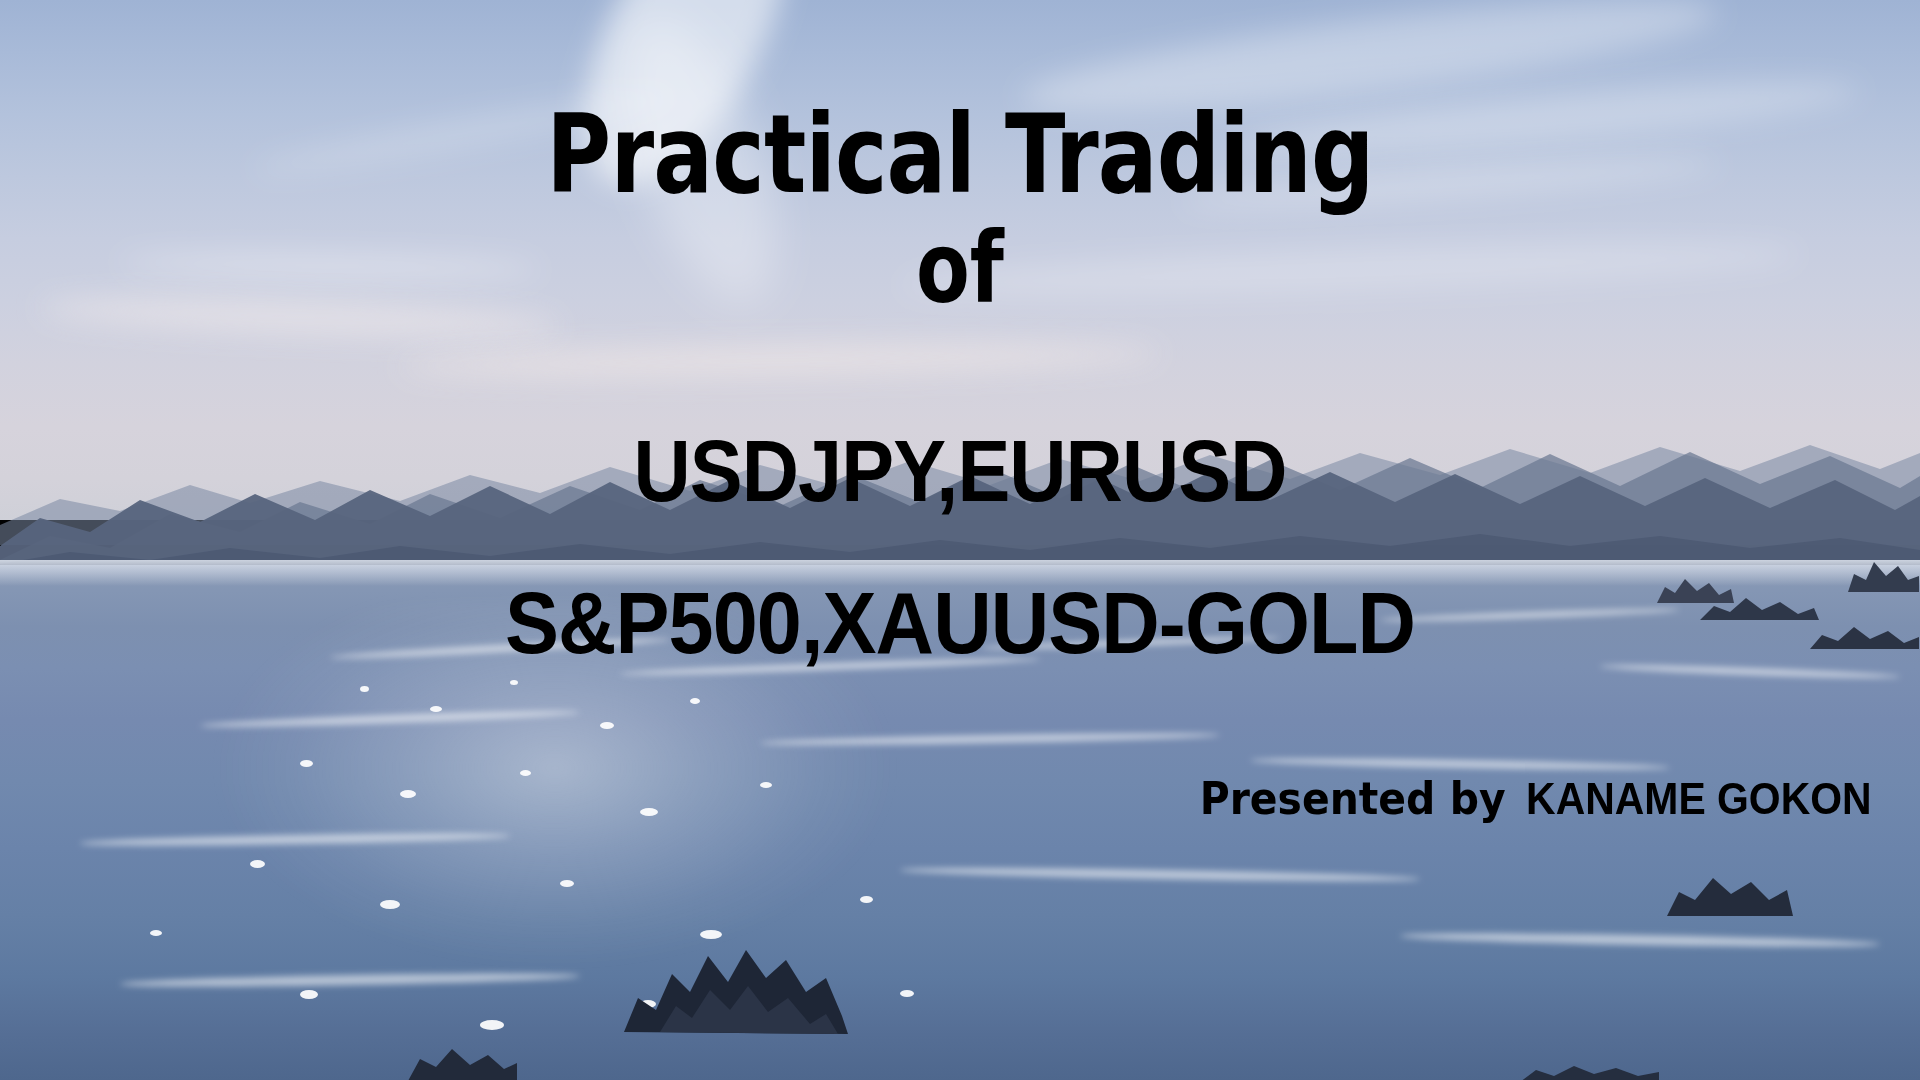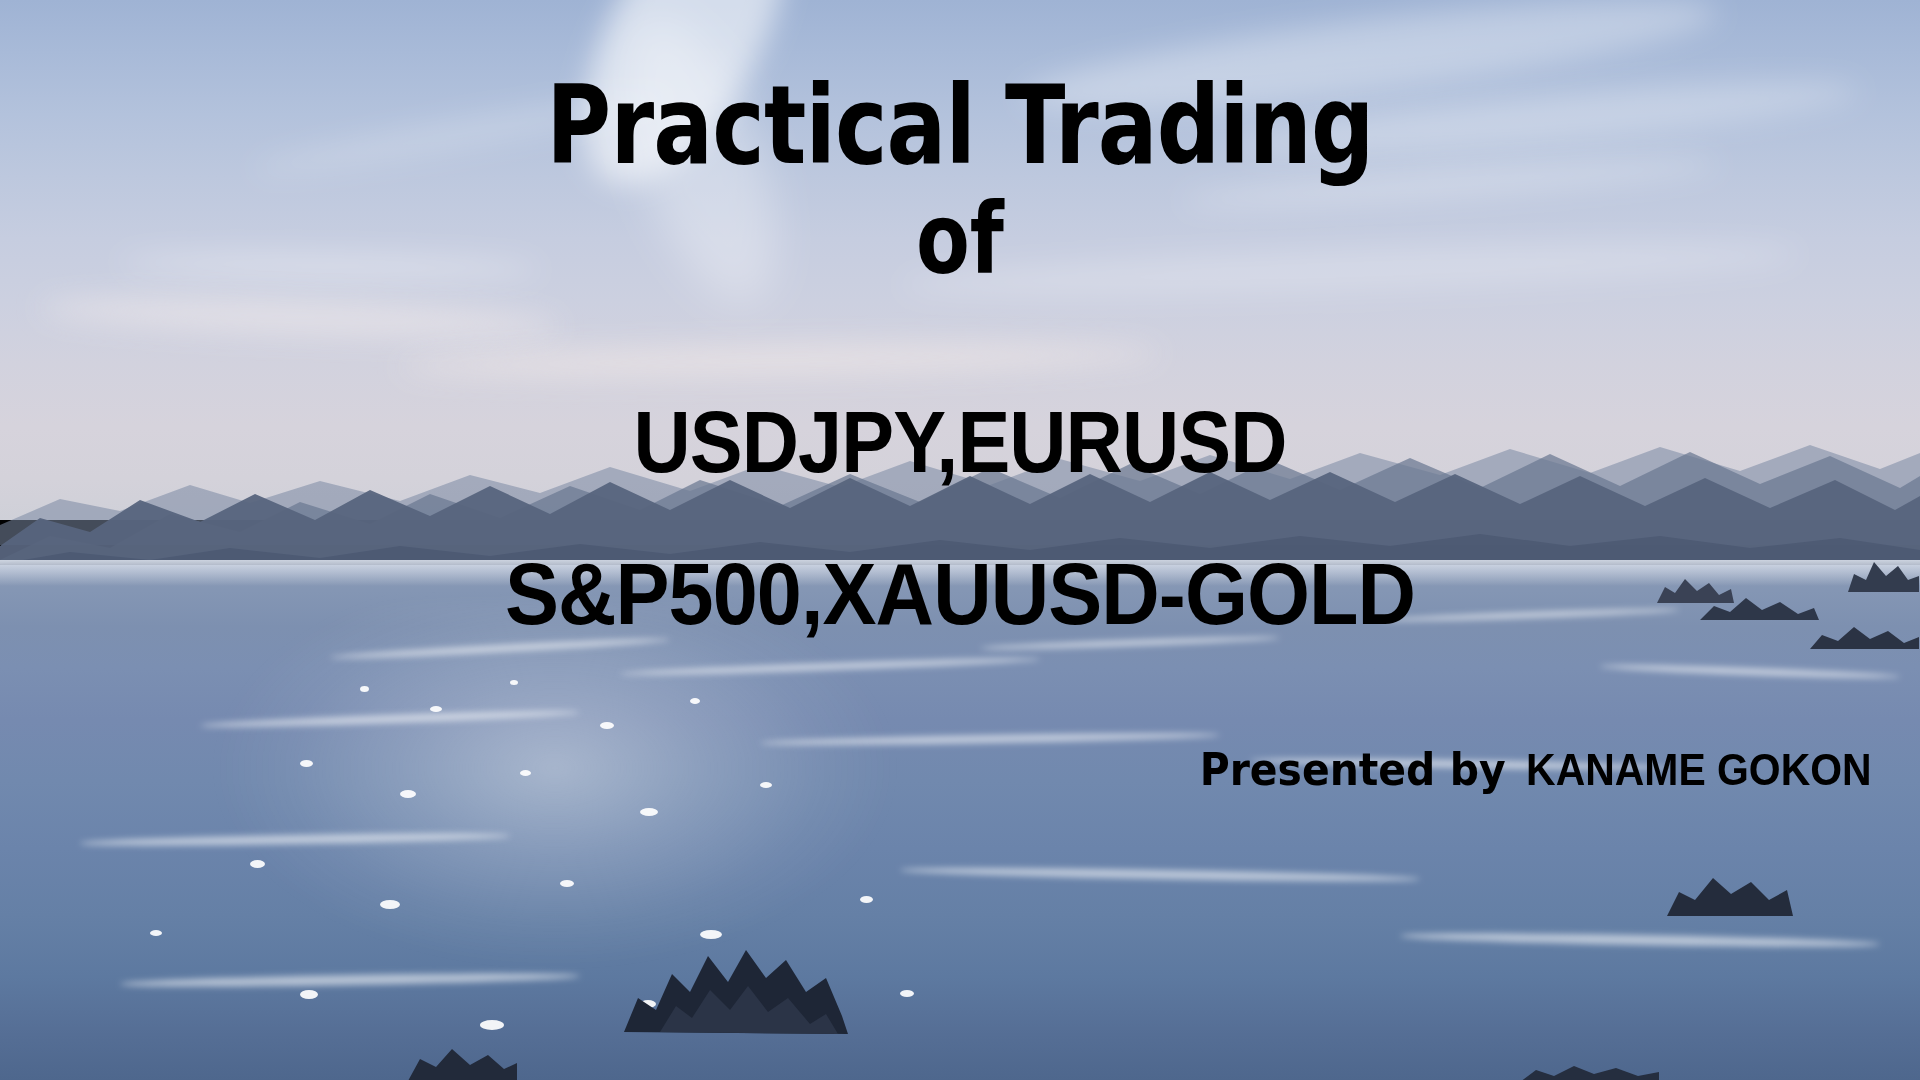--- a/index.html
+++ b/index.html
@@ -106,21 +106,21 @@
     background:rgba(255,255,255,0.55);
     border-radius:50%;
     filter:blur(3px);
   }
 
   
   .rock { position:absolute; }
   .rock svg { display:block; }
 
   
-  .text-layer { position:absolute; inset:0; }
+  .text-layer { position:absolute; inset:0;margin-top:29px; }
 
   .title-block {
     position:absolute;
     left:0; top:72px; width:1920px;
     text-align:center;
   }
   .t-line1 {
     font-family:"DejaVu Sans", sans-serif;
     font-weight:bold;
     font-size:108px;

